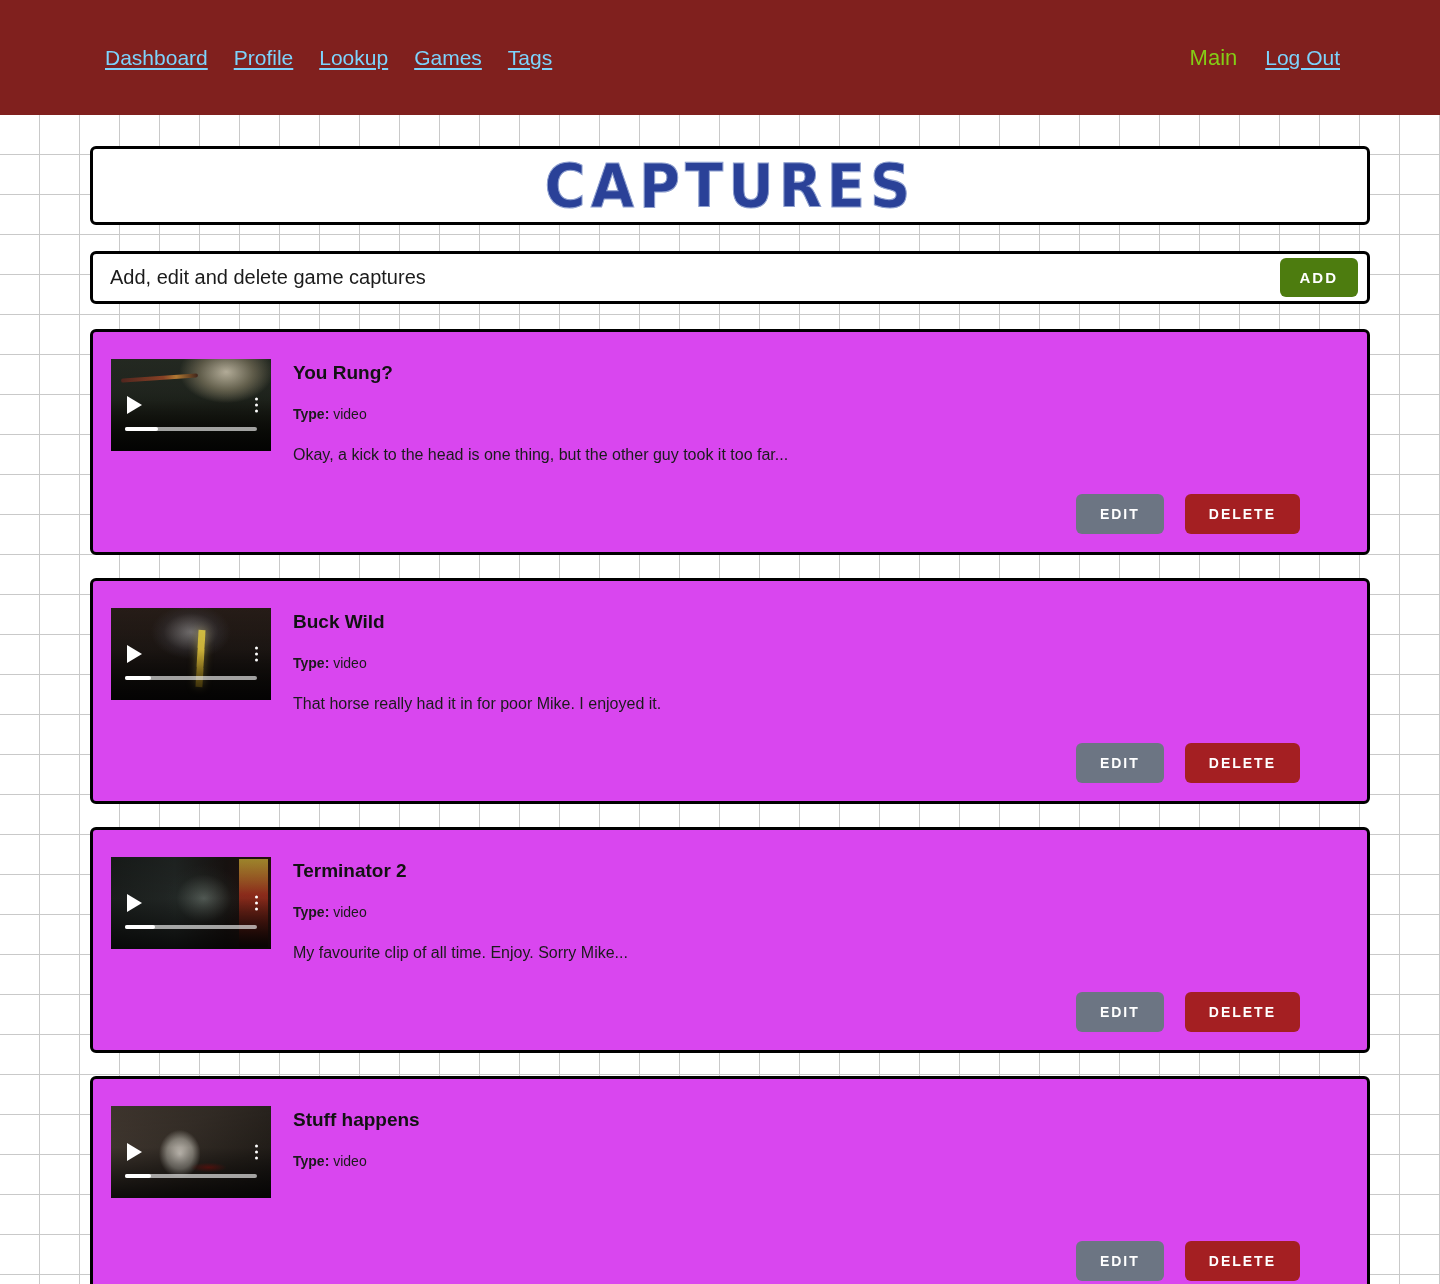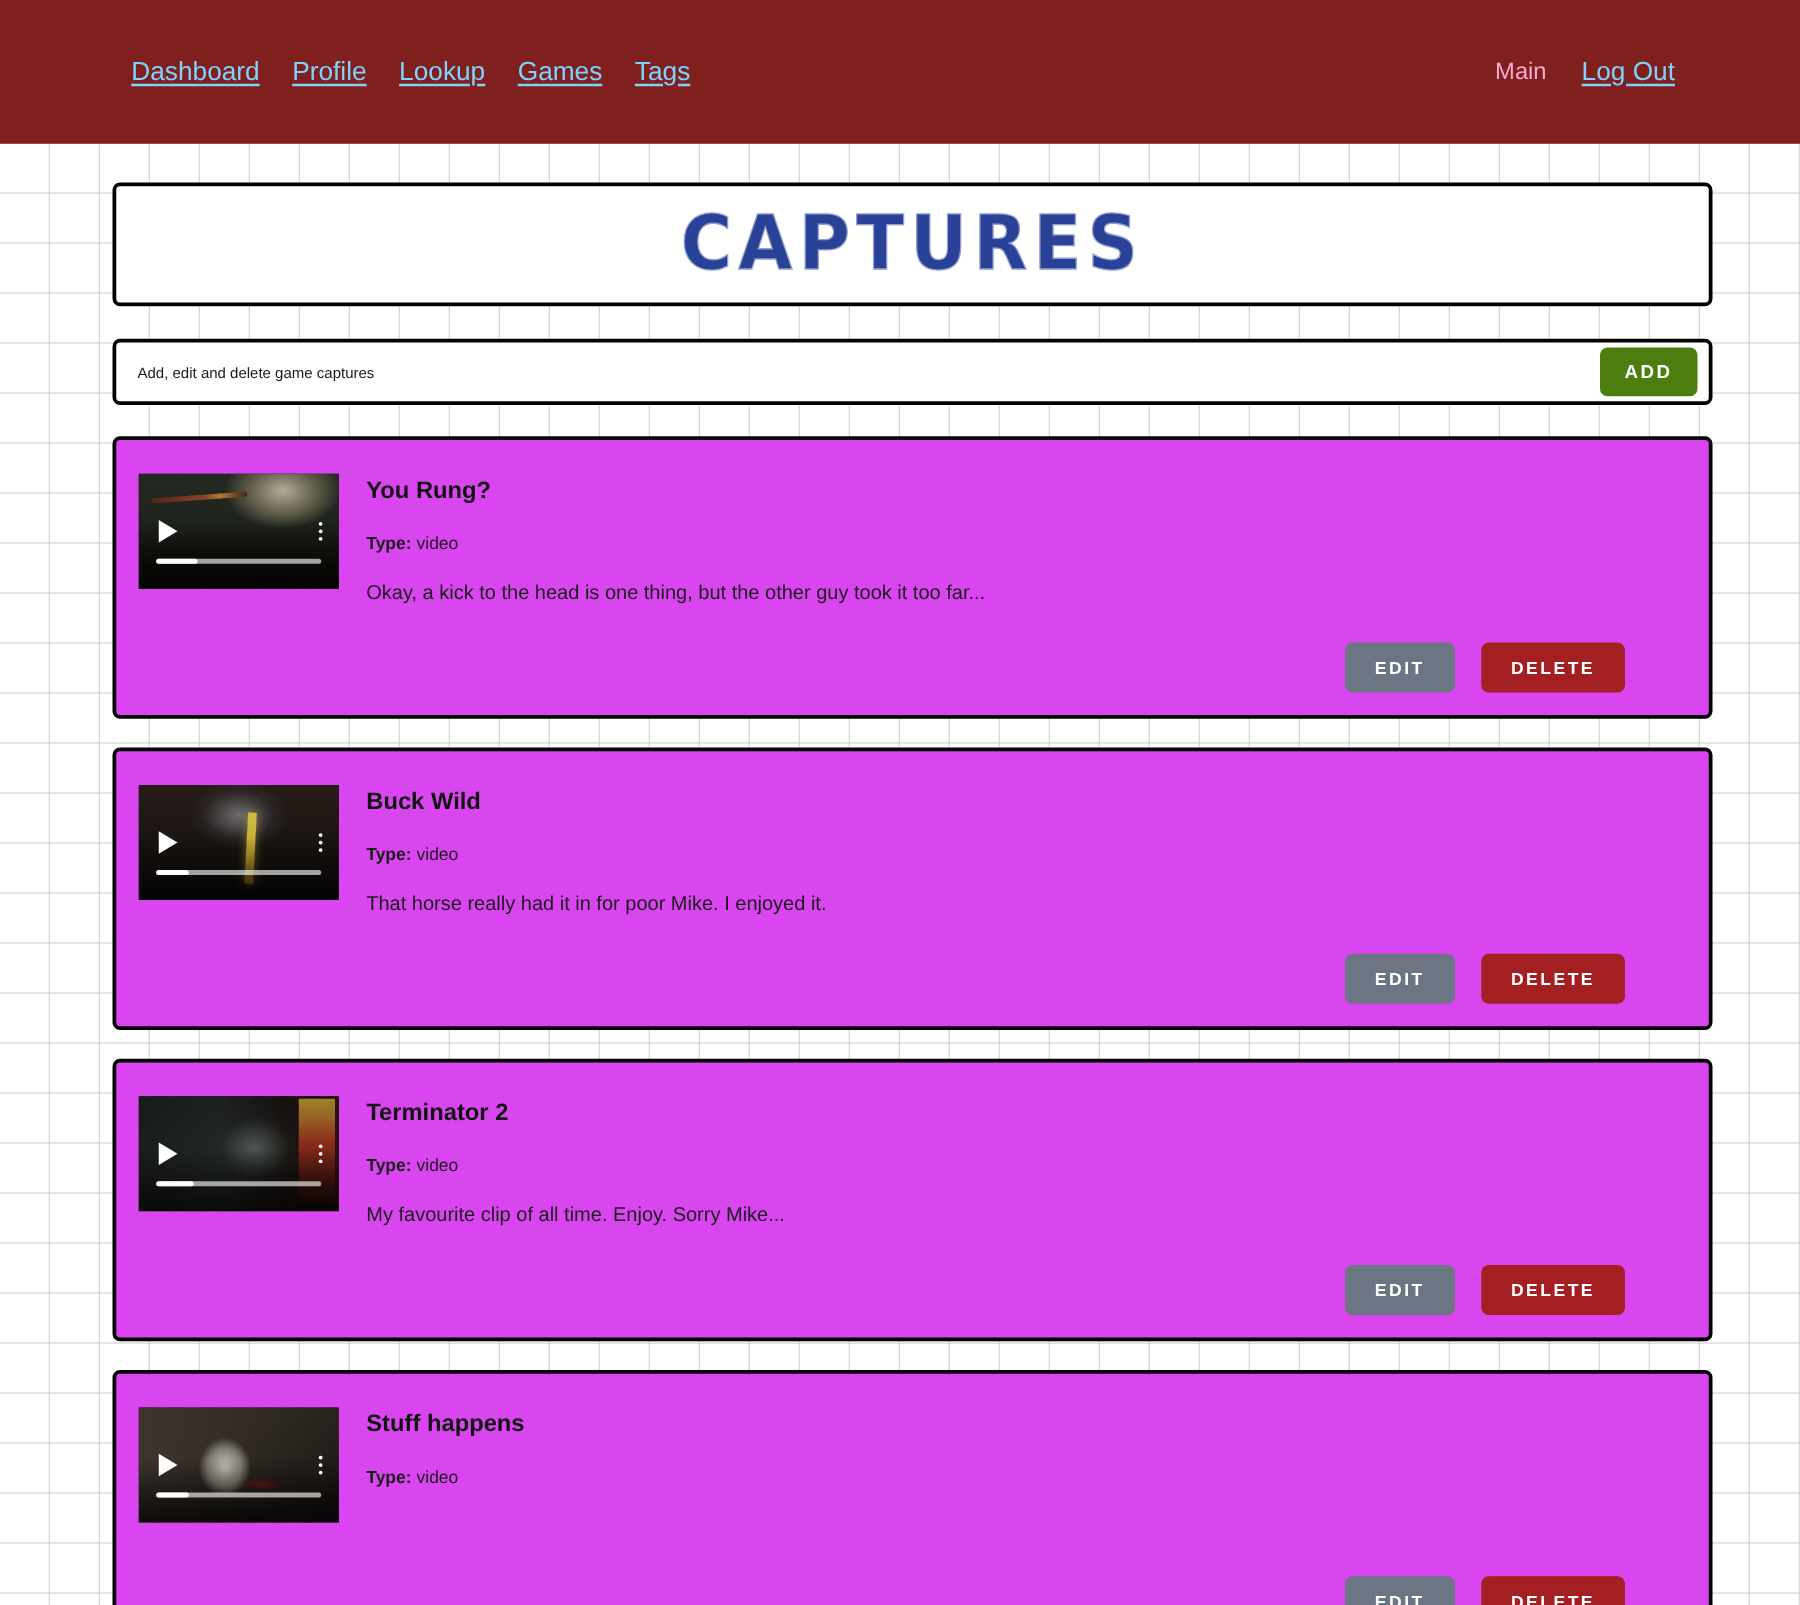--- a/index.html
+++ b/index.html
@@ -33,37 +33,37 @@
   .nav-link {
     color: #7dd3fc;
     font-size: 21px;
     text-decoration: underline;
     text-underline-offset: 3px;
     line-height: 1;
     cursor: pointer;
     white-space: nowrap;
   }
   .nav-plain {
-    color: #f9a8d4;
-    font-size: 19px;
+    color: #84cc16;
+    font-size: 22px;
     text-decoration: none;
     line-height: 1;
     white-space: nowrap;
     cursor: pointer;
   }
 
   
   .page { position: relative; padding: 31px 70px 0 90px; }
 
   
   .title-panel {
     background: #ffffff;
     border: 3px solid #000000;
     border-radius: 6px;
-    height: 99px;
+    height: 79px;
     display: flex;
     align-items: center;
     justify-content: center;
     margin-bottom: 26px;
   }
   .title-text {
     font-family: "DejaVu Sans", sans-serif;
     font-weight: bold;
     font-size: 56px;
     letter-spacing: 5px;
@@ -78,21 +78,21 @@
   .action-bar {
     background: #ffffff;
     border: 3px solid #000000;
     border-radius: 6px;
     height: 53px;
     display: flex;
     align-items: center;
     padding: 0 9px 0 17px;
     margin-bottom: 25px;
   }
-  .action-text { font-size: 12px; color: #1b1b1b; flex: 1; }
+  .action-text { font-size: 20px; color: #1b1b1b; flex: 1; }
   .add-btn {
     background: #4d7c0f;
     color: #ffffff;
     border: none;
     border-radius: 6px;
     font-size: 15px;
     font-weight: bold;
     letter-spacing: 2px;
     padding: 11px 20px;
     cursor: pointer;

